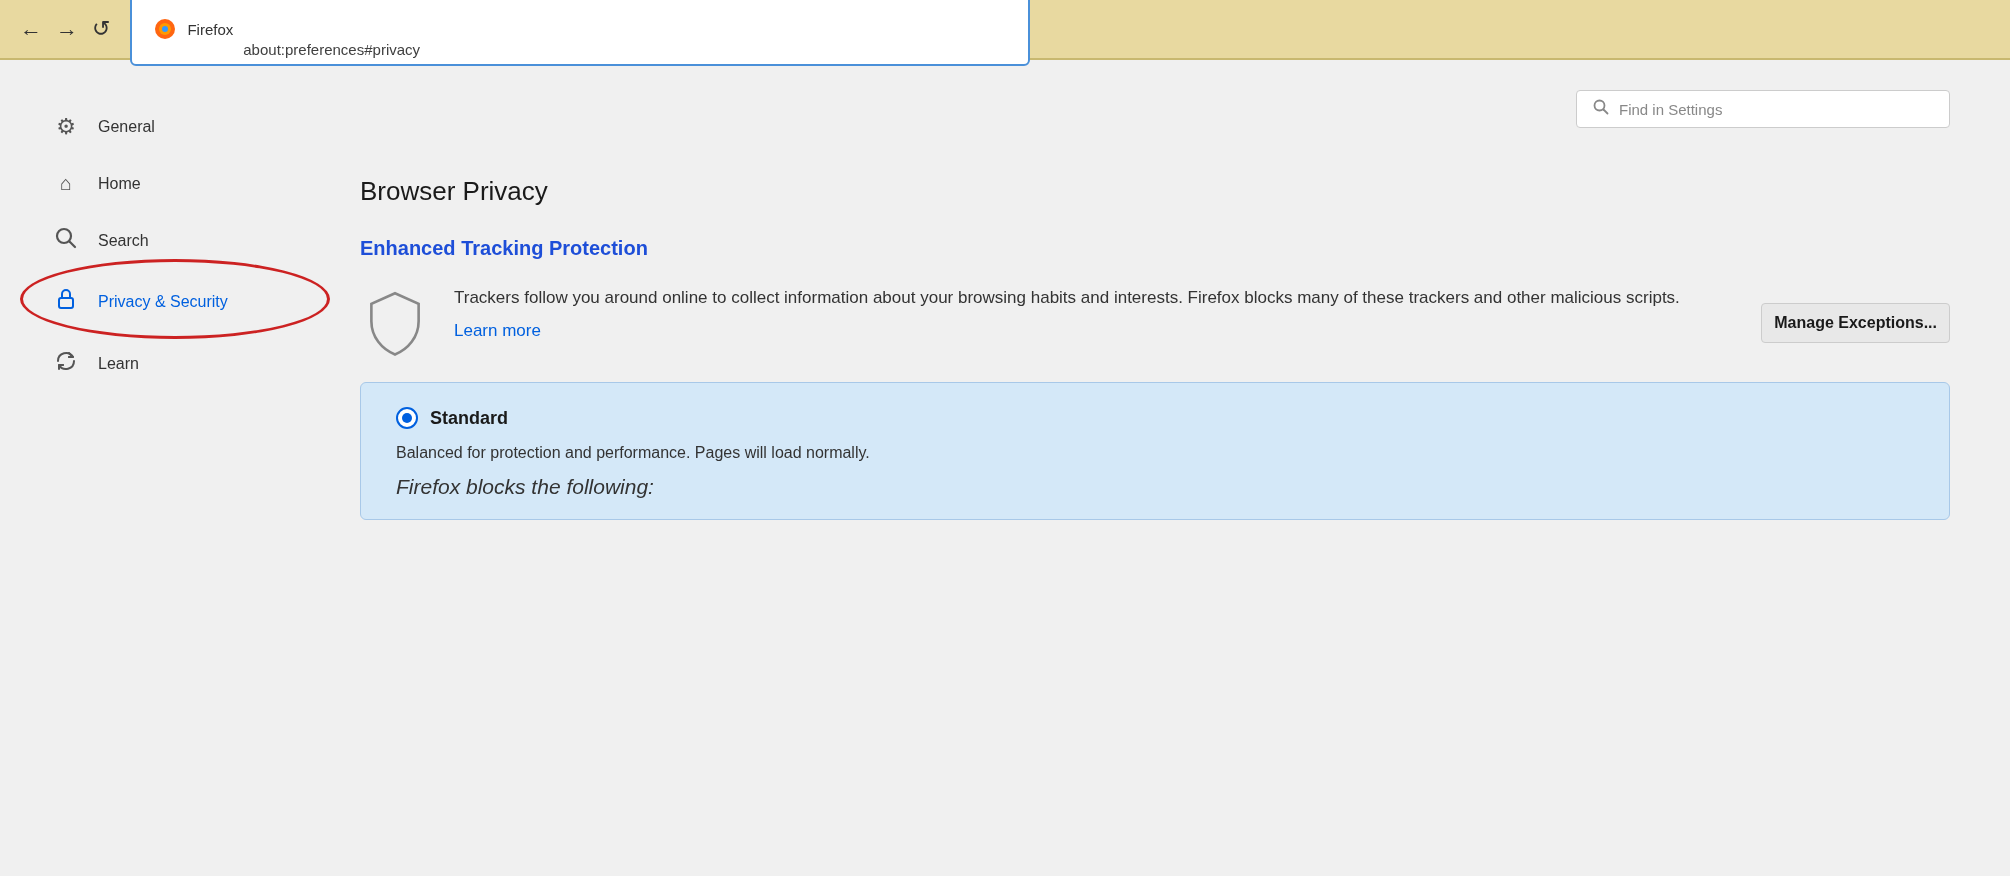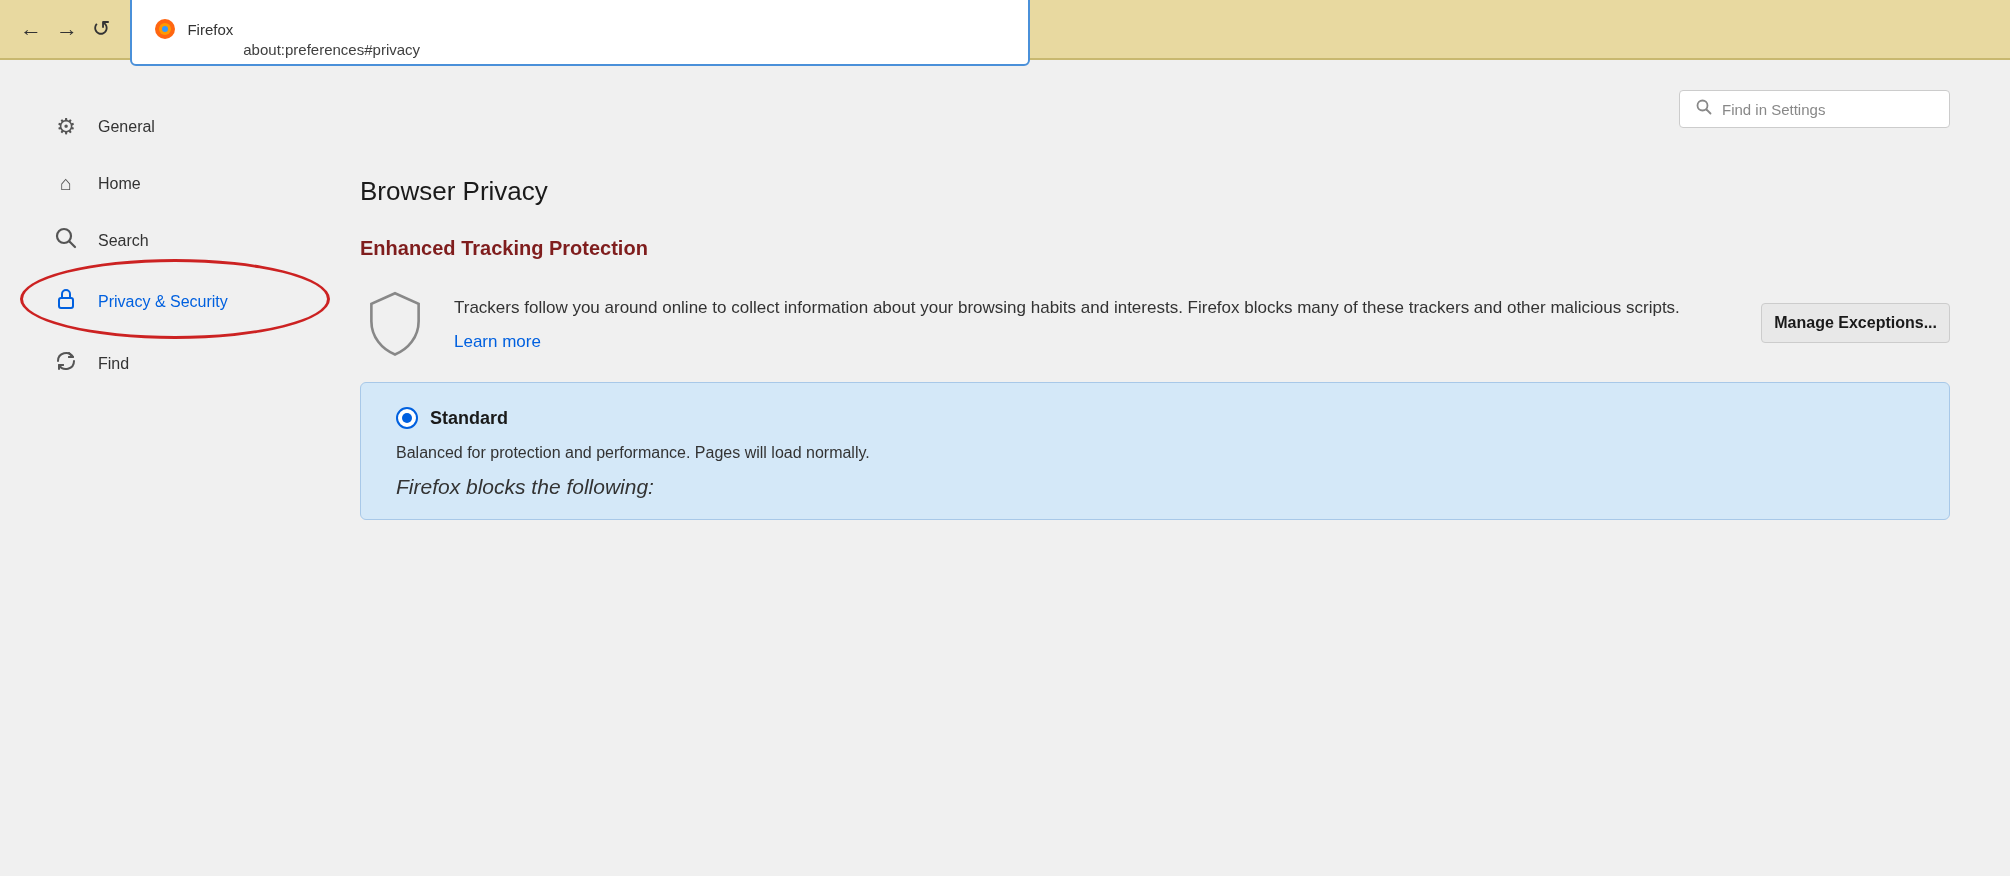--- a/index.html
+++ b/index.html
@@ -134,21 +134,21 @@
       margin-bottom: 40px;
     }
     .find-settings-input {
       display: flex;
       align-items: center;
       background: white;
       border: 1.5px solid #ccc;
       border-radius: 4px;
       padding: 8px 16px;
       gap: 10px;
-      width: 271px;
+      width: 374px;
     }
     .find-settings-icon {
       color: #888;
       font-size: 16px;
     }
     .find-settings-text {
       color: #888;
       font-size: 15px;
     }
 
@@ -158,27 +158,27 @@
       font-weight: 400;
       color: #1a1a1a;
       margin-bottom: 30px;
       margin-top: 48px;
     }
 
     
     .subsection-title {
       font-size: 20px;
       font-weight: 700;
-      color: #7f1d1d;
+      color: #1d4ed8;
       margin-bottom: 24px;
     }
 
     .tracking-row {
       display: flex;
-      align-items: center;
+      align-items: flex-start;
       gap: 0;
       margin-bottom: 20px;
     }
 
     .shield-icon-container {
       margin-right: 24px;
       margin-top: 4px;
       flex-shrink: 0;
     }
 
@@ -331,21 +331,21 @@
 
     <div class="sidebar-item">
       <span class="sidebar-icon">
         <svg width="24" height="24" viewBox="0 0 24 24" fill="none">
           <path d="M4 12a8 8 0 0 1 14.93-4H15" stroke="#555" stroke-width="2" stroke-linecap="round" stroke-linejoin="round"></path>
           <path d="M20 12a8 8 0 0 1-14.93 4H9" stroke="#555" stroke-width="2" stroke-linecap="round" stroke-linejoin="round"></path>
           <polyline points="15,4 19,8 15,8" stroke="#555" stroke-width="2" stroke-linecap="round" stroke-linejoin="round"></polyline>
           <polyline points="9,16 5,16 5,20" stroke="#555" stroke-width="2" stroke-linecap="round" stroke-linejoin="round"></polyline>
         </svg>
       </span>
-      <span class="sidebar-item-label">Find</span>
+      <span class="sidebar-item-label">Learn</span>
     </div>
 
   </div>
 
   <div class="content">
 
     <div class="find-settings-container">
       <div class="find-settings-input">
         <span class="find-settings-icon">
           <svg width="16" height="16" viewBox="0 0 16 16" fill="none">

